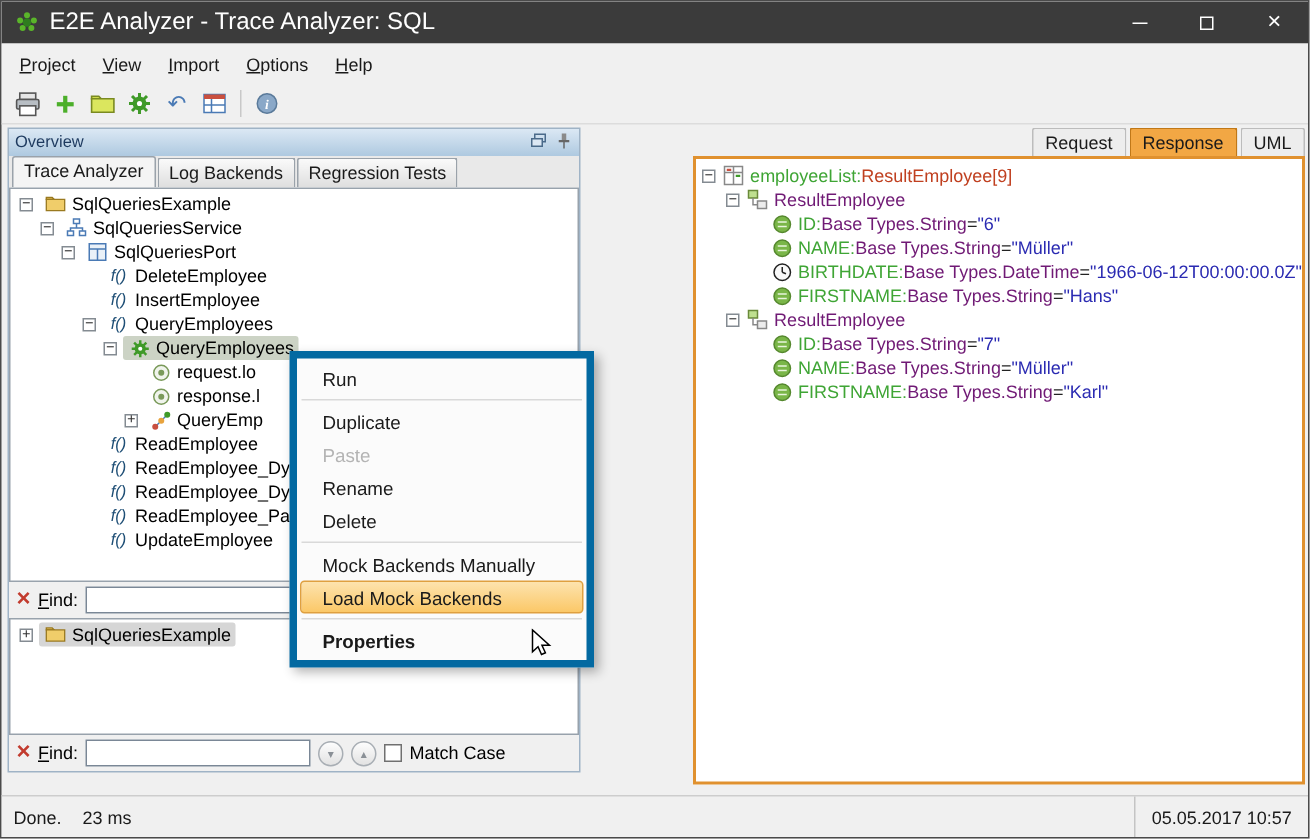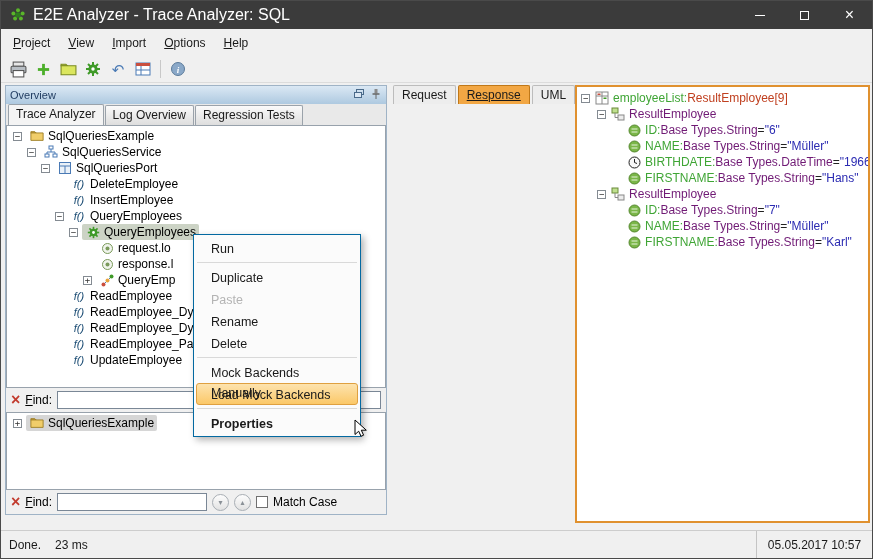--- a/index.html
+++ b/index.html
@@ -49,30 +49,30 @@
   .find-row{height:24px;display:flex;align-items:center;gap:5px;padding:0 5px;background:#f0f0f0;}
   .find-x{color:#c23b2e;font-weight:bold;font-size:16px;line-height:16px;flex:none;}
   .find-input{height:18px;border:1px solid #7a8796;background:#fff;font:12px "Liberation Sans",sans-serif;padding:0 3px;}
   .grow{flex:1;}
   .w150{width:150px;}
   .circle-btn{width:17px;height:17px;border-radius:50%;border:1px solid #a8aeb4;background:linear-gradient(#fdfdfd,#e2e2e2);
               color:#8a9096;display:inline-flex;align-items:center;justify-content:center;font-size:8px;flex:none;}
   .checkbox{width:12px;height:12px;border:1px solid #707070;background:#fff;flex:none;}
 
   
-  .detail-panel{position:absolute;left:390px;top:84px;width:479px;height:438px;display:flex;flex-direction:row;}
+  .detail-panel{position:absolute;left:390px;top:84px;width:479px;height:438px;display:flex;flex-direction:column;align-items:flex-end;}
   .detail-tabs{height:19px;display:flex;gap:2px;padding-left:2px;}
   .dtab{padding:2px 8px;font-size:12px;border:1px solid #bcbcbc;border-bottom:none;background:#ededed;
         border-radius:2px 2px 0 0;color:#1a1a1a;}
-  .dtab.active{background:#f2a744;border-color:#c07818;text-decoration:underline;}
+  .dtab.active{background:#f2a744;border-color:#c07818;}
   .detail-body{flex:1;background:#fff;border:2px solid #e0912f;overflow:hidden;padding-top:3px;}
   .k-name{color:#3fa535;} .k-type{color:#701a75;} .k-plain{color:#222;} .k-value{color:#2b2bb2;} .k-root{color:#c04020;}
 
   
-  .context-menu{position:absolute;left:192px;top:233px;width:168px;background:#fbfbfb;border:1px solid #0369a1;
+  .context-menu{position:absolute;left:192px;top:233px;width:203px;background:#fbfbfb;border:5px solid #0369a1;
                 box-shadow:3px 3px 7px rgba(0,0,0,0.3);z-index:50;padding:2px;}
   .cm-item{height:22px;line-height:20px;padding:1px 10px 1px 14px;font-size:12.5px;color:#1a1a1a;
            border:1px solid transparent;border-radius:3px;}
   .cm-item.disabled{color:#b4b4b4;}
   .cm-item.bold{font-weight:bold;}
   .cm-item.highlighted{background:linear-gradient(#fde3ae,#fbc868);border-color:#dfa040;}
   .cm-sep{height:1px;background:#d9d9d9;margin:3px 1px;}
 
   
   .statusbar{position:absolute;left:0;right:0;bottom:0;height:28px;border-top:1px solid #cdcdcd;display:flex;
@@ -178,21 +178,21 @@
           </svg></span>
       <span><svg width="12" height="12">
             <rect x="4.5" y="1" width="3" height="4.5" fill="#8a8a8a"></rect>
             <line x1="2.5" y1="6" x2="9.5" y2="6" stroke="#666" stroke-width="1.5"></line>
             <line x1="6" y1="6" x2="6" y2="11" stroke="#666"></line>
           </svg></span>
     </span>
   </div>
   <div class="ov-tabs">
       <span class="tab active">Trace Analyzer</span>
-      <span class="tab">Log Overview</span>
+      <span class="tab">Log Backends</span>
       <span class="tab">Regression Tests</span>
     </div>
   <div class="tree">
       <div class="trow" style="padding-left: 6px;">
         <span class="exp">−</span>
         <span class="rowhl">
           <span class="ticon">
             <svg width="14" height="14" viewBox="0 0 16 16">
               <path d="M1 4.5 L1 3 L5.5 3 L7 4.5 Z" fill="#e8c25a" stroke="#9a7a20"></path>
               <path d="M1 4.5 L15 4.5 L15 13 L1 13 Z" fill="#f0cd6a" stroke="#9a7a20"></path>

